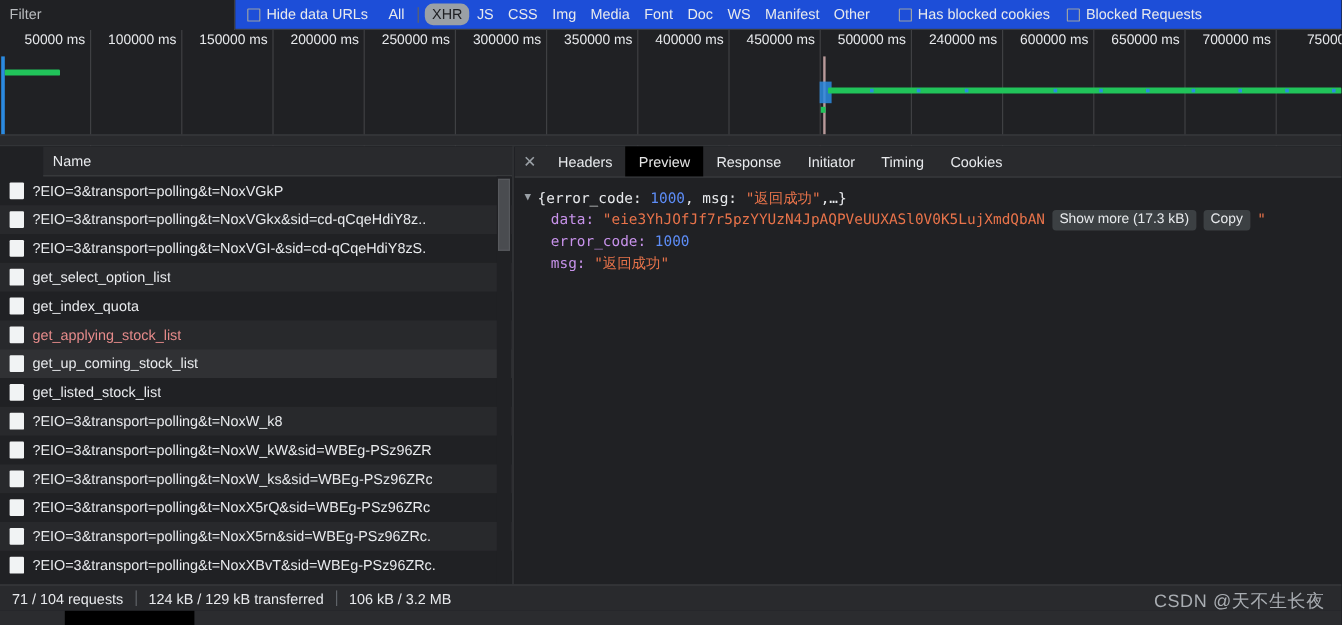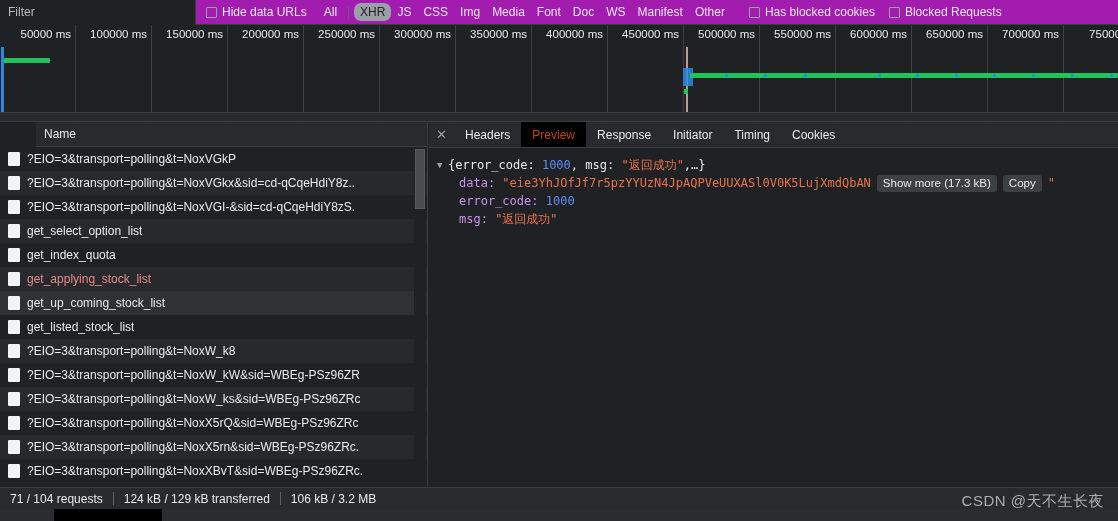--- a/index.html
+++ b/index.html
@@ -8,21 +8,21 @@
     background: #202124;
     font-family: "Liberation Sans", sans-serif;
     overflow: hidden;
     color: #e8eaed;
   }
   #app { position: relative; width: 1118px; height: 521px; background: #202124; }
 
   
   .toolbar {
     position: absolute; left: 0; top: 0; width: 1118px; height: 25px;
-    background: #a21caf;
+    background: #1d4ed8;
     display: flex; align-items: center;
     border-bottom: 1px solid #3b3d40;
   }
   .filter-box {
     width: 196px; height: 25px; background: #202124;
     display: flex; align-items: center; padding-left: 8px;
     border-right: 1px solid #3b3d40;
   }
   .filter-box span { font-size: 12px; color: #b9bcbf; }
   .tb-check {
@@ -109,21 +109,21 @@
     background: #292a2d; border-bottom: 1px solid #3b3d40;
   }
   .tab-close {
     width: 25px; display: flex; align-items: center; justify-content: center;
     font-size: 13px; color: #9aa0a6;
   }
   .tab {
     display: flex; align-items: center; padding: 0 11px;
     font-size: 12px; color: #e8eaed; white-space: nowrap;
   }
-  .tab.active { background: #000000; color: #c2410c; text-align: center; }
+  .tab.active { background: #000000; color: #e5e5e5; text-align: center; }
 
   .preview {
     padding: 8px 0 0 8px; font-family: "DejaVu Sans Mono", monospace;
     font-size: 12px; line-height: 18px;
   }
   .pv-line { display: flex; align-items: center; white-space: pre; }
   .caret {
     display: inline-block; width: 10px; color: #9aa0a6; font-size: 9px;
     margin-right: 1px;
   }
@@ -227,21 +227,21 @@
       <div class="ov-tick" style="left:532px;width:76px">
         <span class="ov-tick-label">400000 ms</span>
       </div>
       <div class="ov-tick" style="left:608px;width:76px">
         <span class="ov-tick-label">450000 ms</span>
       </div>
       <div class="ov-tick" style="left:684px;width:76px">
         <span class="ov-tick-label">500000 ms</span>
       </div>
       <div class="ov-tick" style="left:760px;width:76px">
-        <span class="ov-tick-label">550000 ms</span>
+        <span class="ov-tick-label">240000 ms</span>
       </div>
       <div class="ov-tick" style="left:836px;width:76px">
         <span class="ov-tick-label">600000 ms</span>
       </div>
       <div class="ov-tick" style="left:912px;width:76px">
         <span class="ov-tick-label">650000 ms</span>
       </div>
       <div class="ov-tick" style="left:988px;width:76px">
         <span class="ov-tick-label">700000 ms</span>
       </div>

